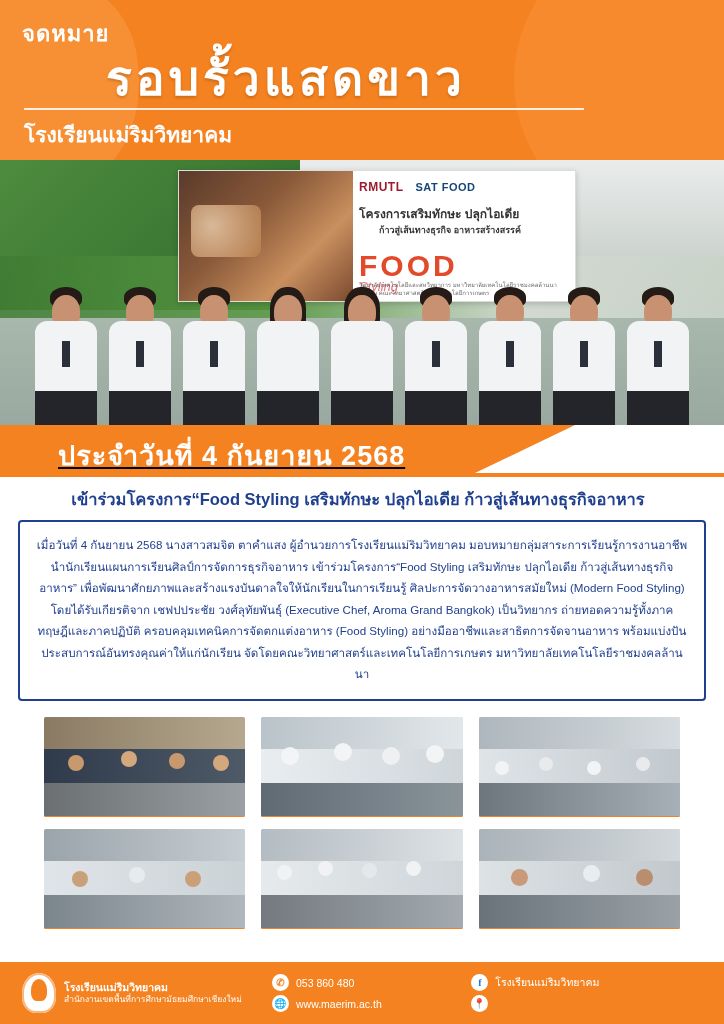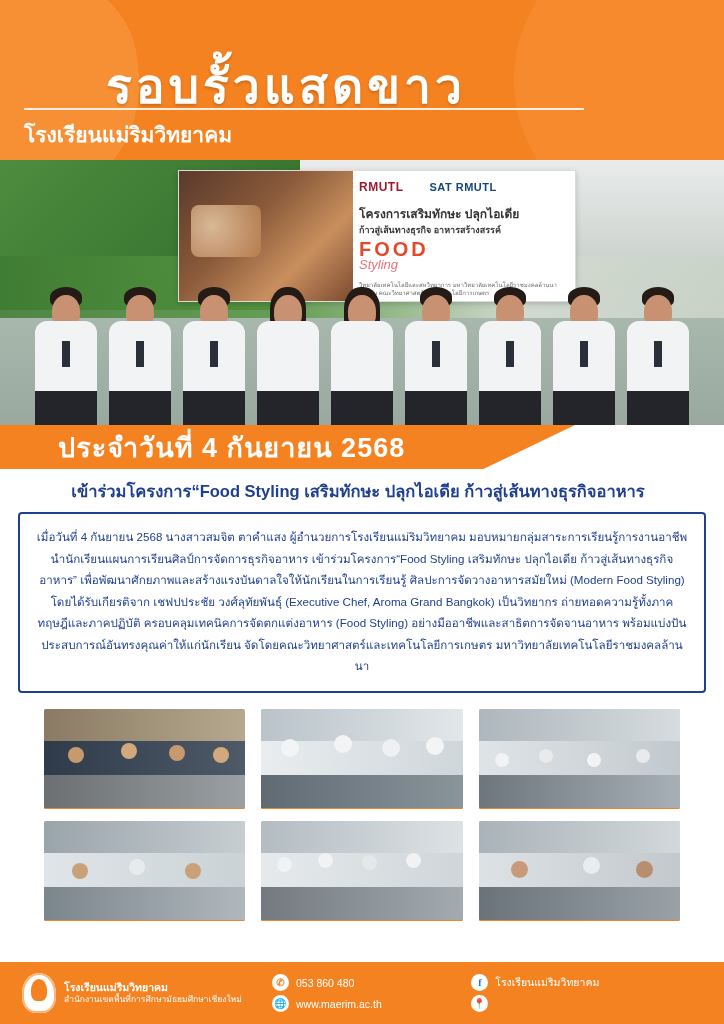--- a/index.html
+++ b/index.html
@@ -44,21 +44,21 @@
     position: absolute;
     left: 22px; top: 16px;
     color: #ffffff;
     font-size: 22px;
     font-weight: bold;
     letter-spacing: 1px;
     z-index: 3;
   }
   .hdr-title {
     position: absolute;
-    left: 106px; top: 48px;
+    left: 106px; top: 40px;
     color: #ffffff;
     font-size: 48px;
     font-weight: bold;
     letter-spacing: 4px;
     z-index: 3;
     text-shadow: 0 2px 3px rgba(0,0,0,.18);
   }
   .hdr-rule {
     position: absolute;
     left: 24px; top: 108px;
@@ -121,38 +121,38 @@
     border-radius: 8px;
     opacity:.8;
   }
   .banner-right {
     flex: 1;
     position: relative;
     padding: 5px 6px;
     background: #fff;
   }
   .banner-logos {
-    display: flex; align-items: center; gap: 26px;
+    display: flex; align-items: center; gap: 12px;
     height: 22px;
   }
   .logo-rmutl {
     font-size: 12px; font-weight: bold; color: #9b1c2e; letter-spacing: .5px;
   }
   .logo-sat {
     font-size: 11px; font-weight: bold; color: #16457a; letter-spacing: .5px;
   }
   .banner-line1 {
     margin-top: 6px; font-size: 12px; color: #333; font-weight: bold;
   }
   .banner-line2 {
-    font-size: 9px; color: #333; font-weight: bold;
+    font-size: 9px; color: #333; font-weight: bold; margin-left: 20px;
   }
   .banner-food {
-    margin-top: 2px;
-    font-size: 20px; font-weight: bold; color: #e24a2b; letter-spacing: 3px;
+    margin-top: 14px;
+    font-size: 30px; font-weight: bold; color: #e24a2b; letter-spacing: 3px;
     line-height: 1;
   }
   .banner-styling {
     font-size: 13px; color: #e8737a; font-style: italic; margin-top: -2px;
   }
   .banner-fine {
     position: absolute; left: 6px; bottom: 4px;
     font-size: 6px; color: #666; line-height: 1.35; width: 200px;
   }
   .students {
@@ -189,23 +189,23 @@
   }
   .stud .tie {
     position: absolute; left: 50%; transform: translateX(-50%);
     bottom: 58px; width: 8px; height: 26px;
     background: #2b2f3a;
   }
 
   
   .date-band {
     position: relative;
-    width: 724px; height: 44px;
+    width: 724px; height: 52px;
     background: #f58220;
-    display: flex; align-items: flex-end;
+    display: flex; align-items: flex-end; text-decoration: underline;
   }
   .date-band .tail {
     position: absolute; right: -1px; top: 0;
     width: 250px; height: 48px;
     background: #ffffff;
     clip-path: polygon(40% 0, 100% 0, 100% 100%, 0 100%);
   }
   .date-text {
     position: relative; z-index: 2;
     margin-left: 58px;
@@ -309,36 +309,37 @@
   .ct .ic.fb { background:#ffffff; color:#1877f2; font-family:"Liberation Serif",serif; }
 </style>
 </head>
 <body>
 
 <div class="poster">
 
   <div class="header">
     <div class="swoosh-left"></div>
     <div class="swoosh-right"></div>
+    <div class="hdr-kicker">จดหมาย</div>
     <div class="hdr-title">รอบรั้วแสดขาว</div>
     <div class="hdr-rule"></div>
     <div class="hdr-sub">โรงเรียนแม่ริมวิทยาคม</div>
   </div>
 
   <div class="hero">
     <div class="greenwall"></div>
     <div class="ceiling"></div>
     <div class="greenwall2"></div>
 
     <div class="banner">
       <div class="banner-img"></div>
       <div class="banner-right">
         <div class="banner-logos">
           <span class="logo-rmutl">RMUTL</span>
-          <span class="logo-sat">SAT RMUTL</span>
+          <span class="logo-sat">SAT FOOD</span>
         </div>
         <div class="banner-line1">โครงการเสริมทักษะ ปลุกไอเดีย</div>
         <div class="banner-line2">ก้าวสู่เส้นทางธุรกิจ อาหารสร้างสรรค์</div>
         <div class="banner-food">FOOD</div>
         <div class="banner-styling">Styling</div>
         <div class="banner-fine">วิทยาลัยเทคโนโลยีและสหวิทยาการ มหาวิทยาลัยเทคโนโลยีราชมงคลล้านนา ร่วมกับ คณะวิทยาศาสตร์และเทคโนโลยีการเกษตร</div>
       </div>
     </div>
 
     <div class="students">

